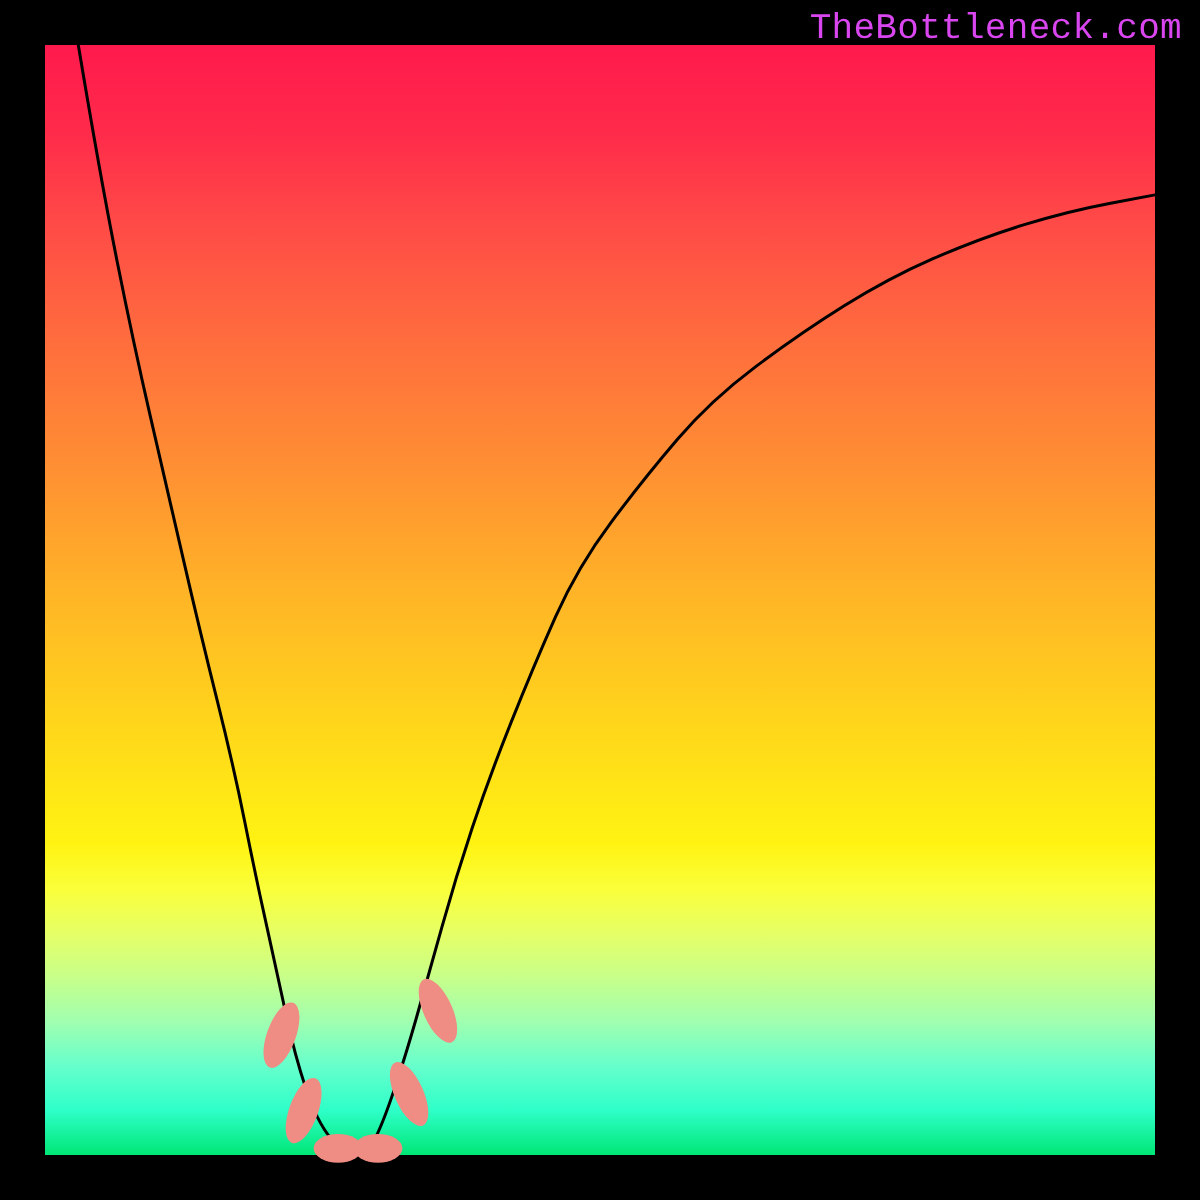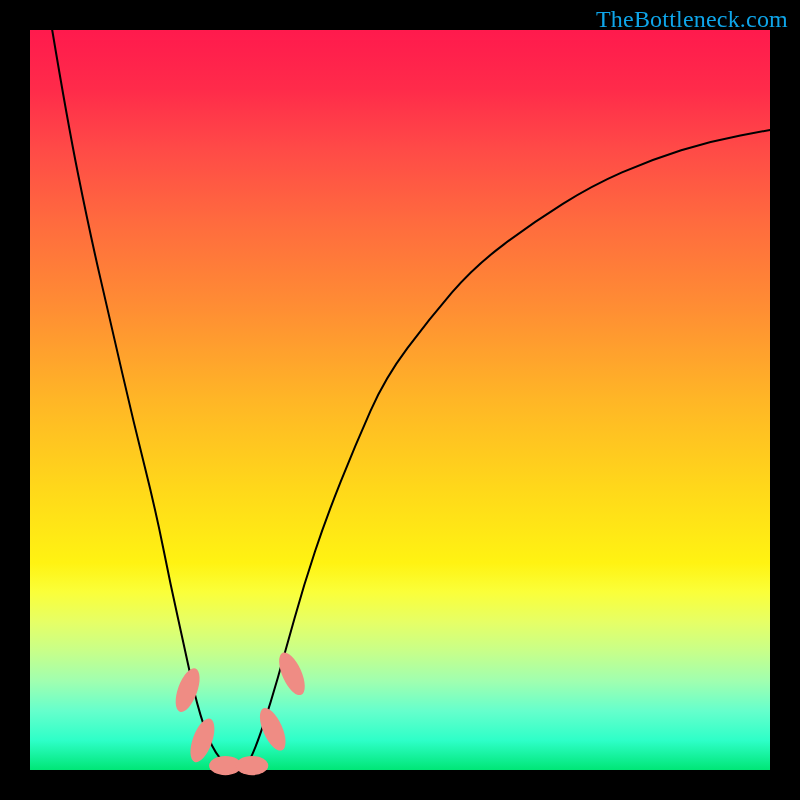--- a/index.html
+++ b/index.html
@@ -39,23 +39,23 @@
       #a0ffb0 88%,
       #66ffcc 92%,
       #2effc8 96%,
       #00e676 100%
     );
   }
   .watermark {
     position: absolute;
     top: 6px;
     right: 12px;
-    font-family: Liberation Serif, serif;
+    font-family: Liberation Mono, monospace;
     font-size: 24px;
-    color: #0ea5e9;
+    color: #d946ef;
     letter-spacing: 0.2px;
     user-select: none;
   }
   svg.curve {
     position: absolute;
     top: 0;
     left: 0;
     width: 740px;
     height: 740px;
     overflow: visible;

